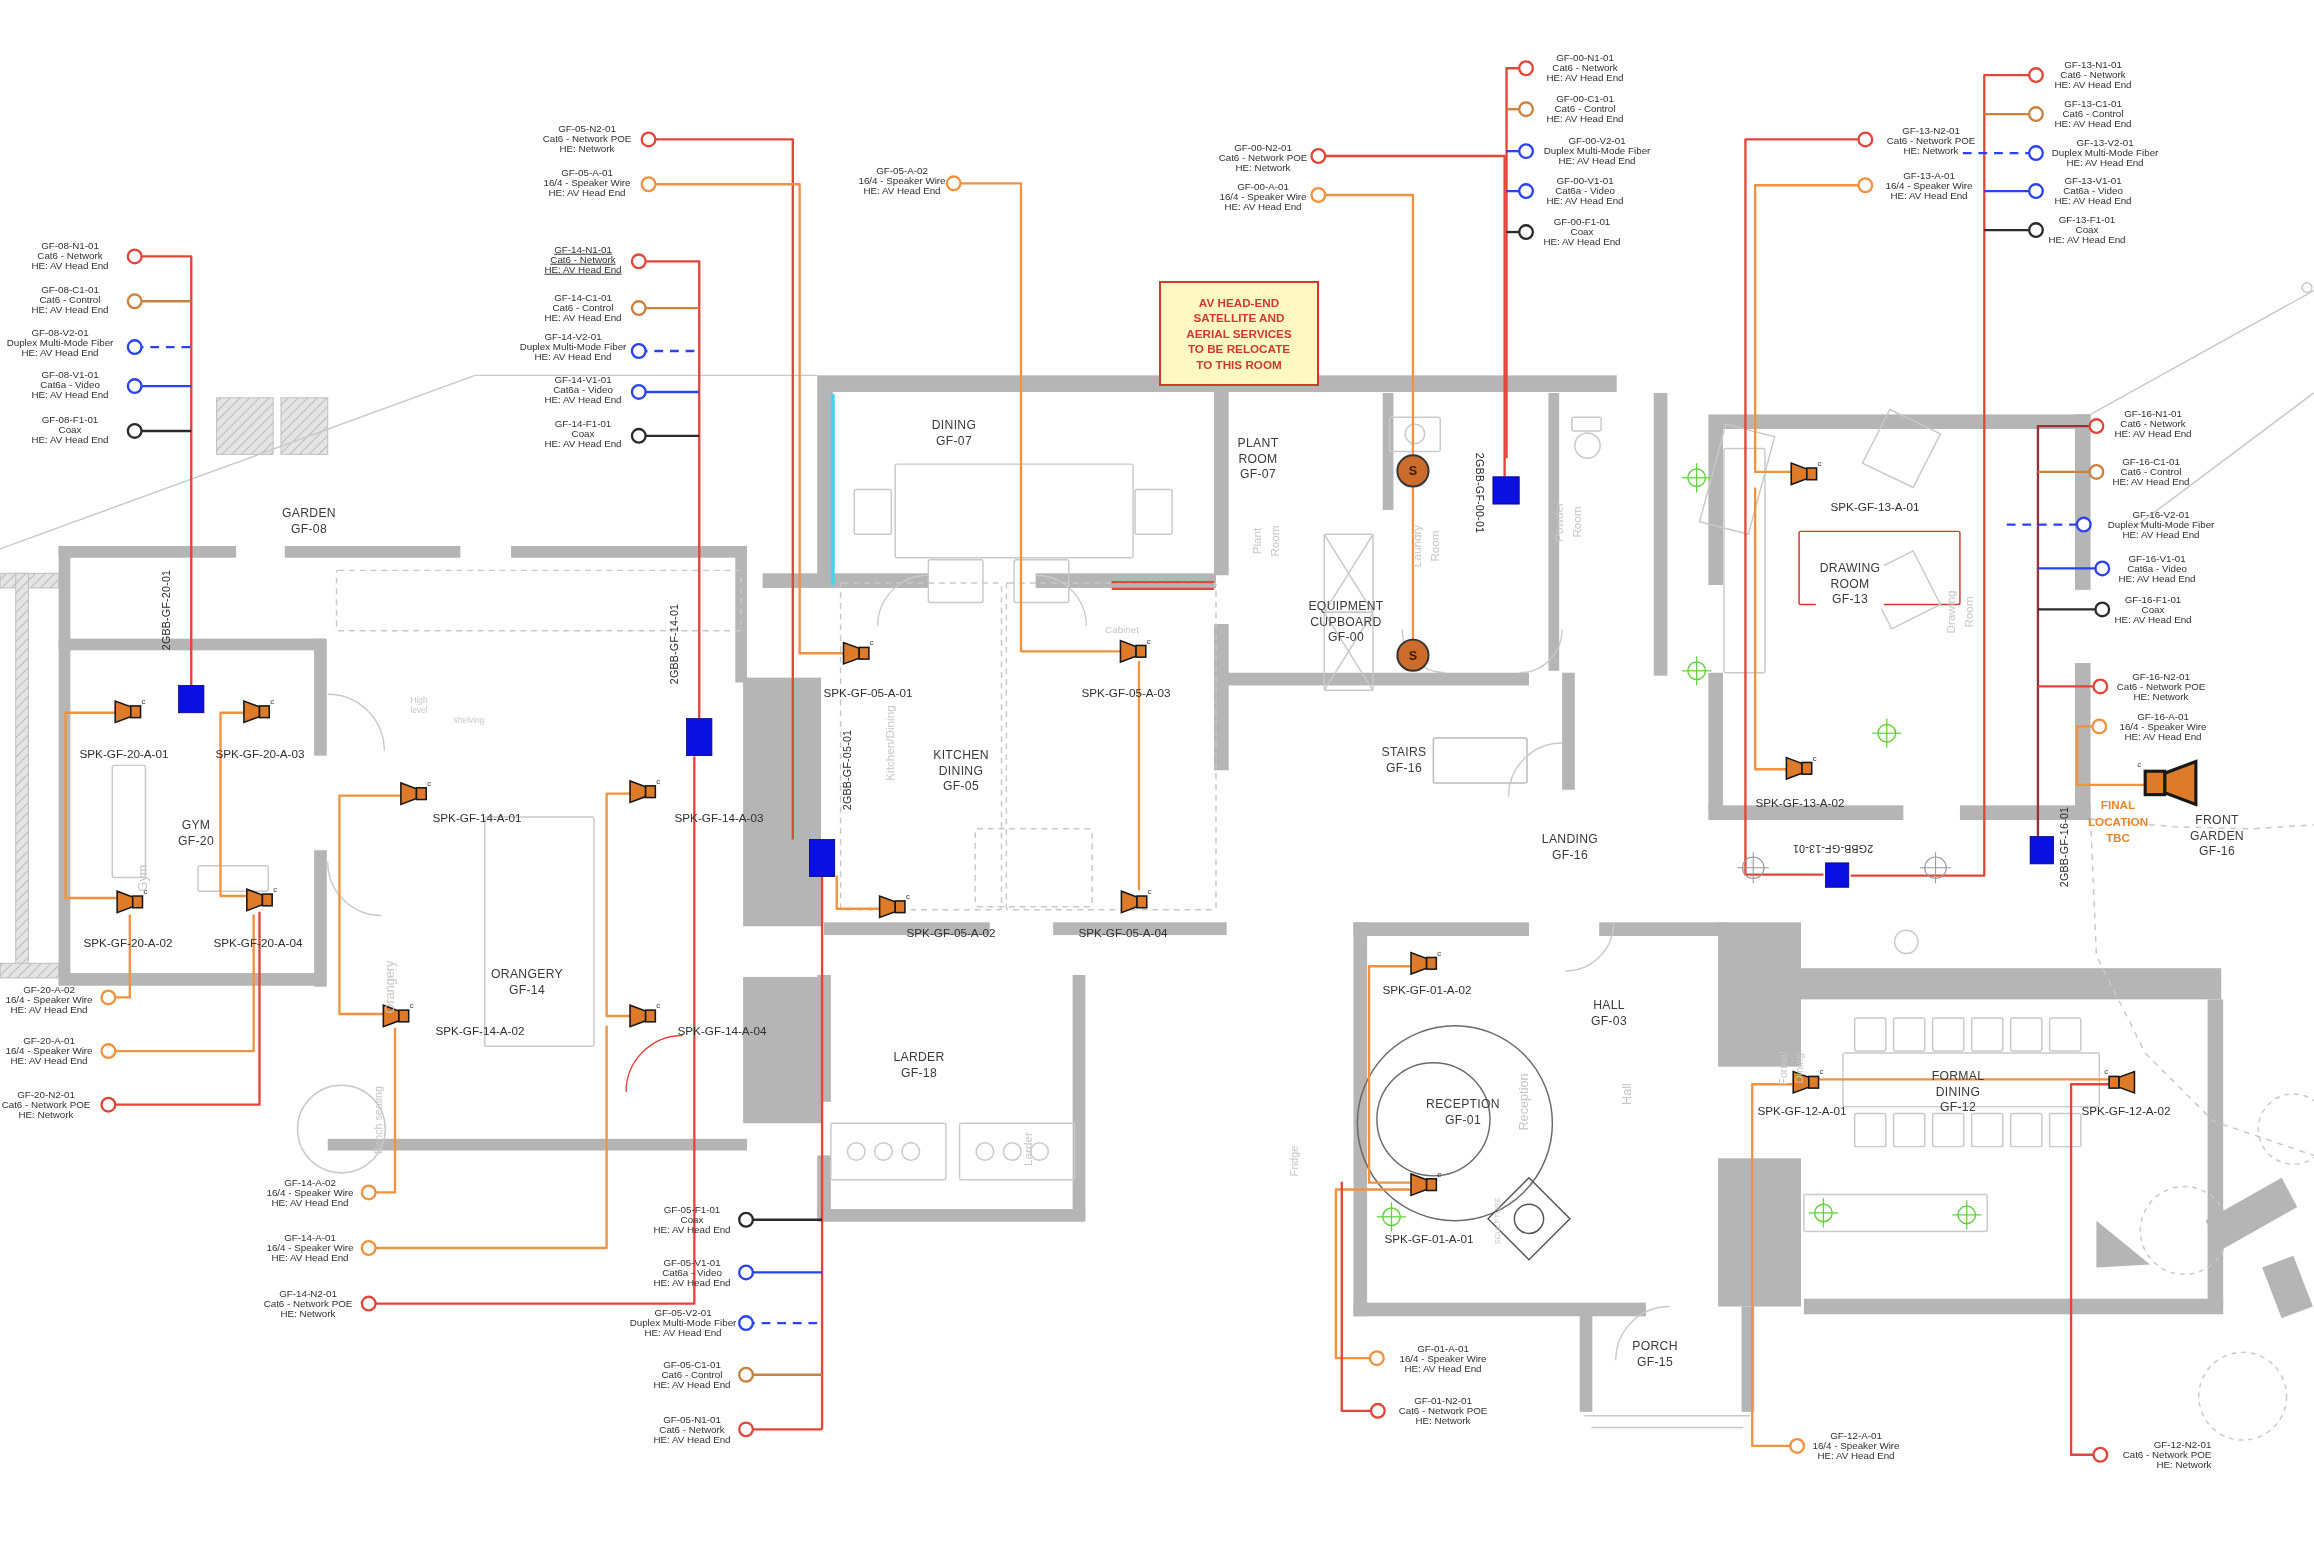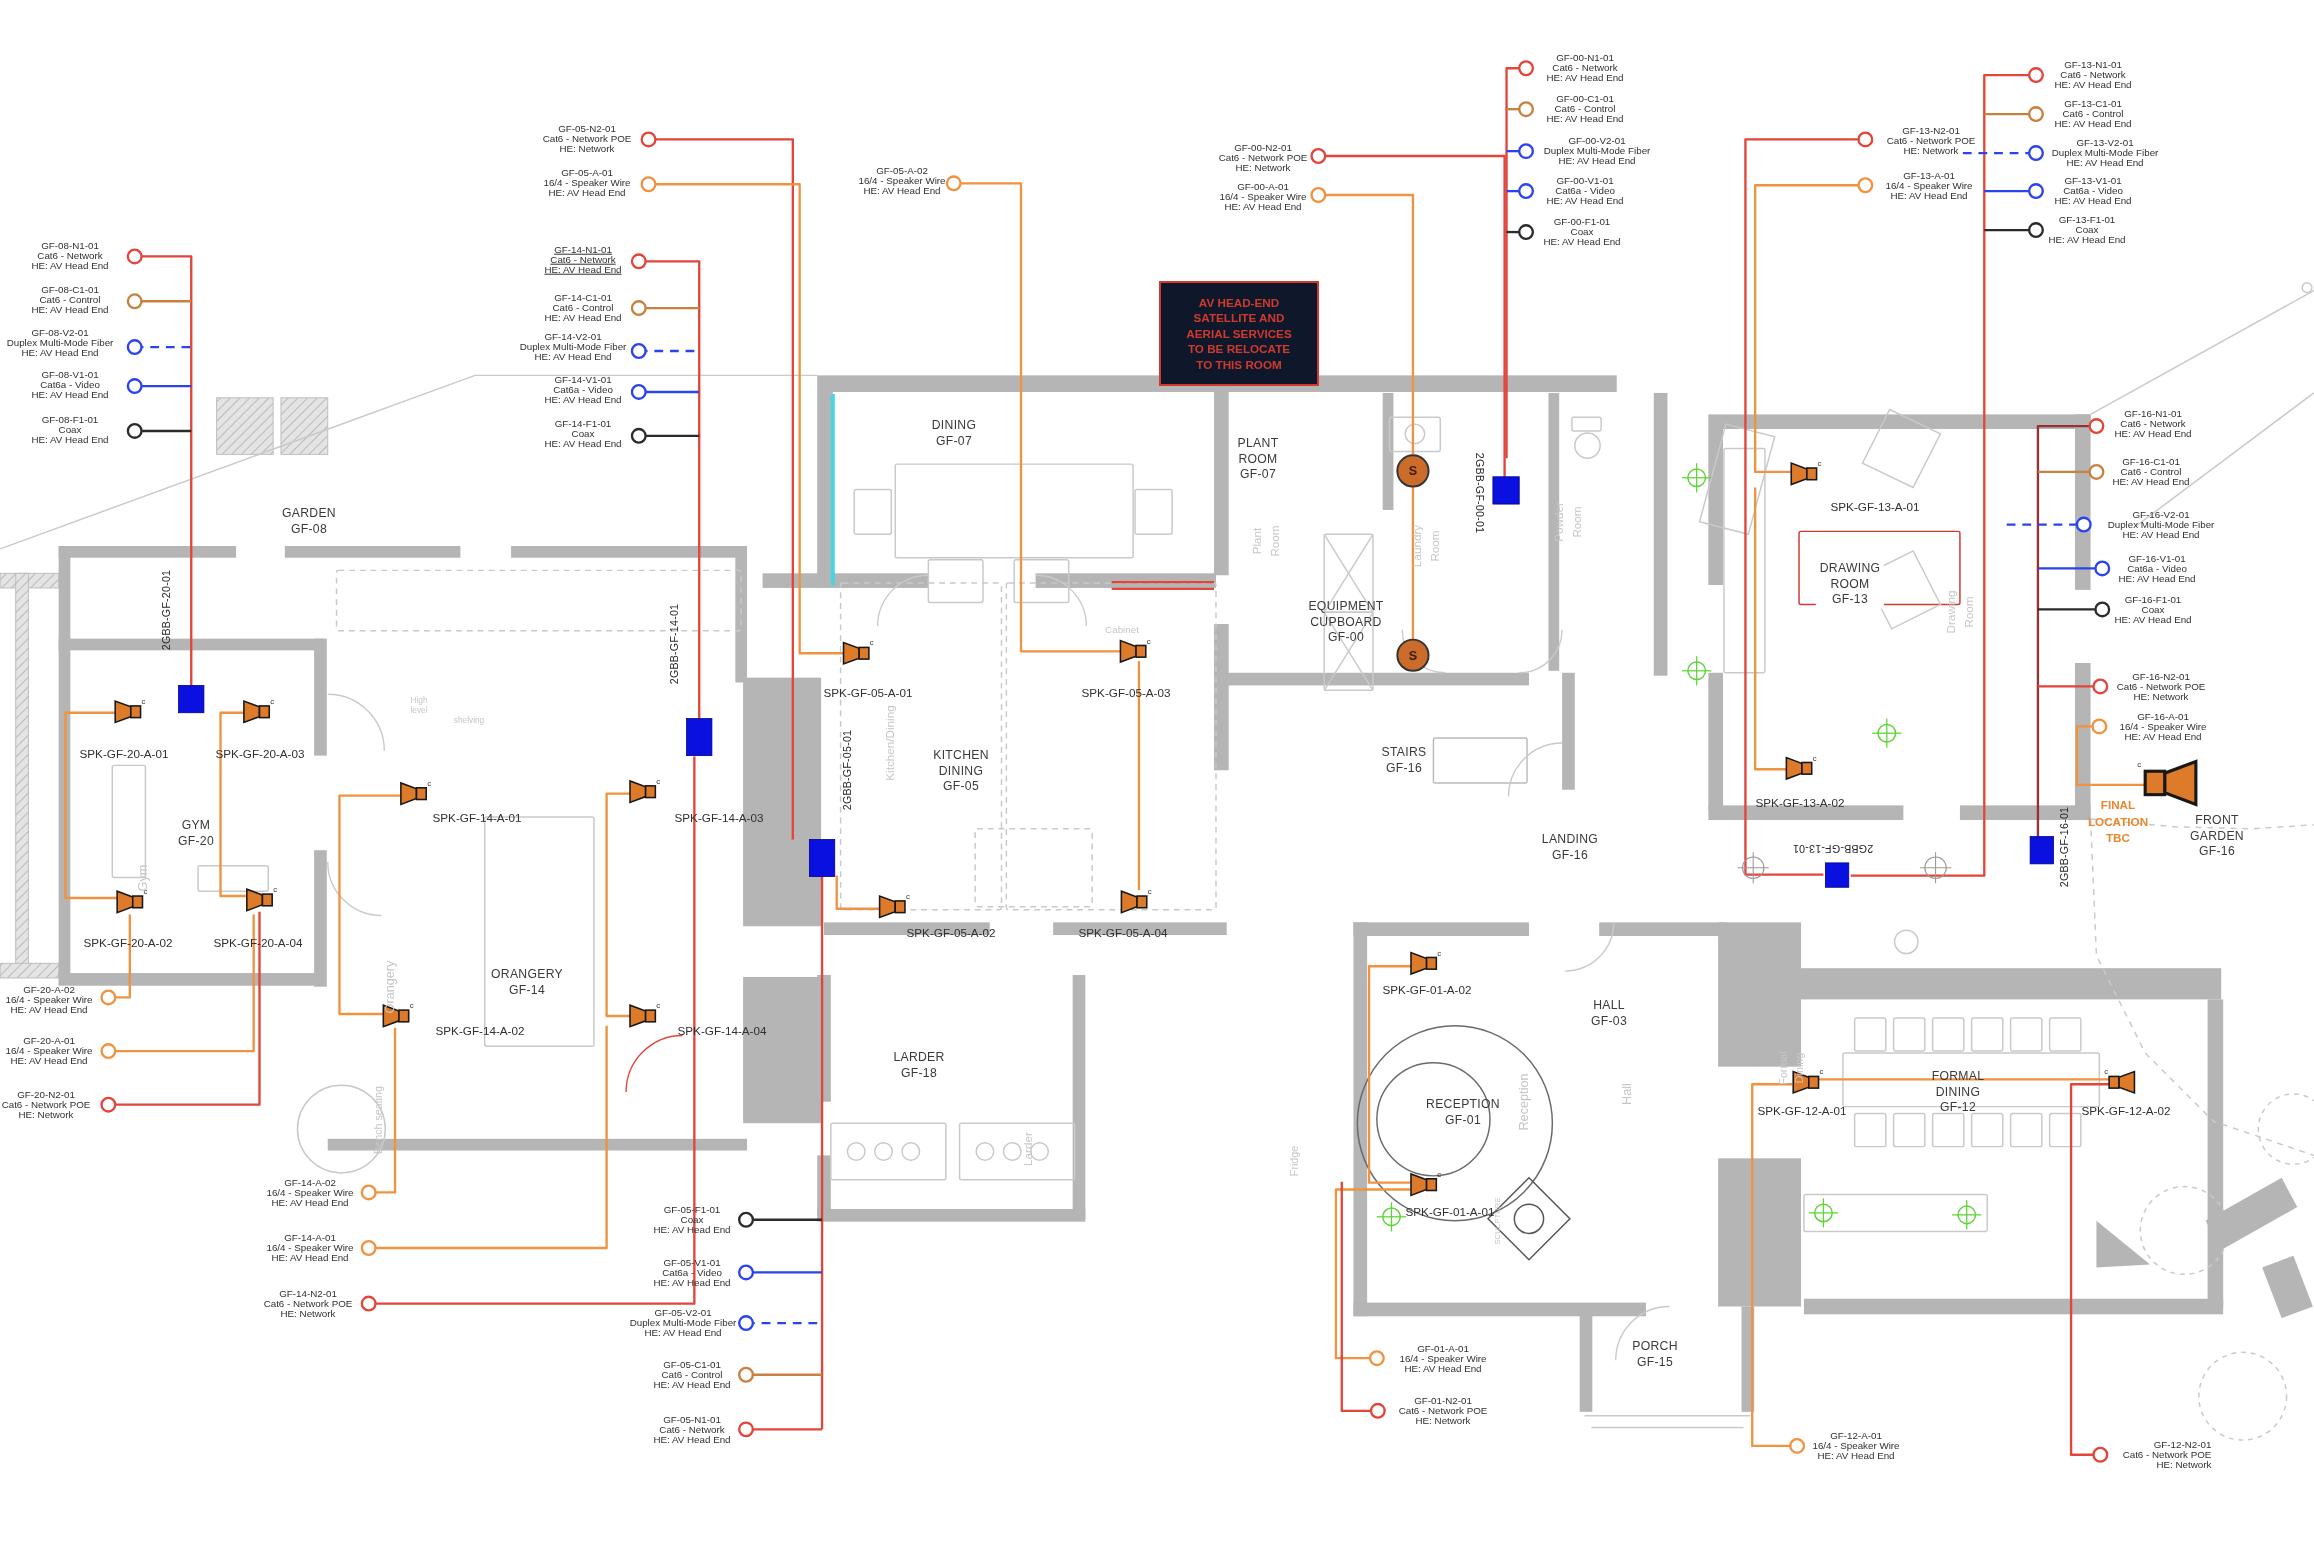--- a/index.html
+++ b/index.html
@@ -9,21 +9,21 @@
   #plan-svg{position:absolute;left:0;top:0;}
   #labels{position:absolute;left:0;top:0;width:100%;height:100%;pointer-events:none;}
   .lbl{position:absolute;transform:translate(-50%,-50%);text-align:center;white-space:nowrap;}
   .callout-text{font-size:9.8px;line-height:10.2px;color:#303030;}
   .room-label{font-size:12.2px;line-height:15.6px;color:#3a3a3a;letter-spacing:0.3px;}
   .room-label.bg{background:#fff;padding:1px 3.9px;}
   .spk-label{font-size:11.7px;color:#303030;}
   .ghost{color:#c6c6c6;}
   .kp-label{font-size:10.7px;color:#262626;letter-spacing:0.2px;}
   .note{font-size:11.7px;line-height:16.6px;font-weight:bold;}
-  #warning-box{position:absolute;border:2px solid #d0392e;background:#0f172a;
+  #warning-box{position:absolute;border:2px solid #d0392e;background:#fef9c3;
     display:flex;flex-direction:column;justify-content:center;align-items:center;}
   #warning-box div{font-size:11.7px;line-height:15.6px;font-weight:bold;color:#d0392e;text-align:center;}
 </style>
 </head>
 <body>
 
 <div id="canvas">
   <svg id="plan-svg" width="2314" height="1561" viewBox="0 0 2373 1601">
     <defs>
       <pattern id="hatch" width="7" height="7" patternUnits="userSpaceOnUse" patternTransform="rotate(45)">
@@ -681,21 +681,21 @@
       <div class="lbl spk-label" style="left: 719px; top: 817px;">SPK-GF-14-A-03</div>
       <div class="lbl spk-label" style="left: 480px; top: 1030px;">SPK-GF-14-A-02</div>
       <div class="lbl spk-label" style="left: 722px; top: 1030px;">SPK-GF-14-A-04</div>
       <div class="lbl spk-label" style="left: 868px; top: 692px;">SPK-GF-05-A-01</div>
       <div class="lbl spk-label" style="left: 1126px; top: 692px;">SPK-GF-05-A-03</div>
       <div class="lbl spk-label" style="left: 951px; top: 932px;">SPK-GF-05-A-02</div>
       <div class="lbl spk-label" style="left: 1123px; top: 932px;">SPK-GF-05-A-04</div>
       <div class="lbl spk-label" style="left: 1875px; top: 506px;">SPK-GF-13-A-01</div>
       <div class="lbl spk-label" style="left: 1800px; top: 802px;">SPK-GF-13-A-02</div>
       <div class="lbl spk-label" style="left: 1427px; top: 989px;">SPK-GF-01-A-02</div>
-      <div class="lbl spk-label" style="left: 1429px; top: 1211px; margin-left: 21px;">SPK-GF-01-A-01</div>
+      <div class="lbl spk-label" style="left: 1429px; top: 1238px;">SPK-GF-01-A-01</div>
       <div class="lbl spk-label" style="left: 1802px; top: 1110px;">SPK-GF-12-A-01</div>
       <div class="lbl spk-label" style="left: 2126px; top: 1110px;">SPK-GF-12-A-02</div>
       <div class="lbl room-label" style="left: 309px; top: 522px;">
         <div>GARDEN</div>
         <div>GF-08</div>
       </div>
       <div class="lbl room-label" style="left: 196px; top: 834px;">
         <div>GYM</div>
         <div>GF-20</div>
       </div>

